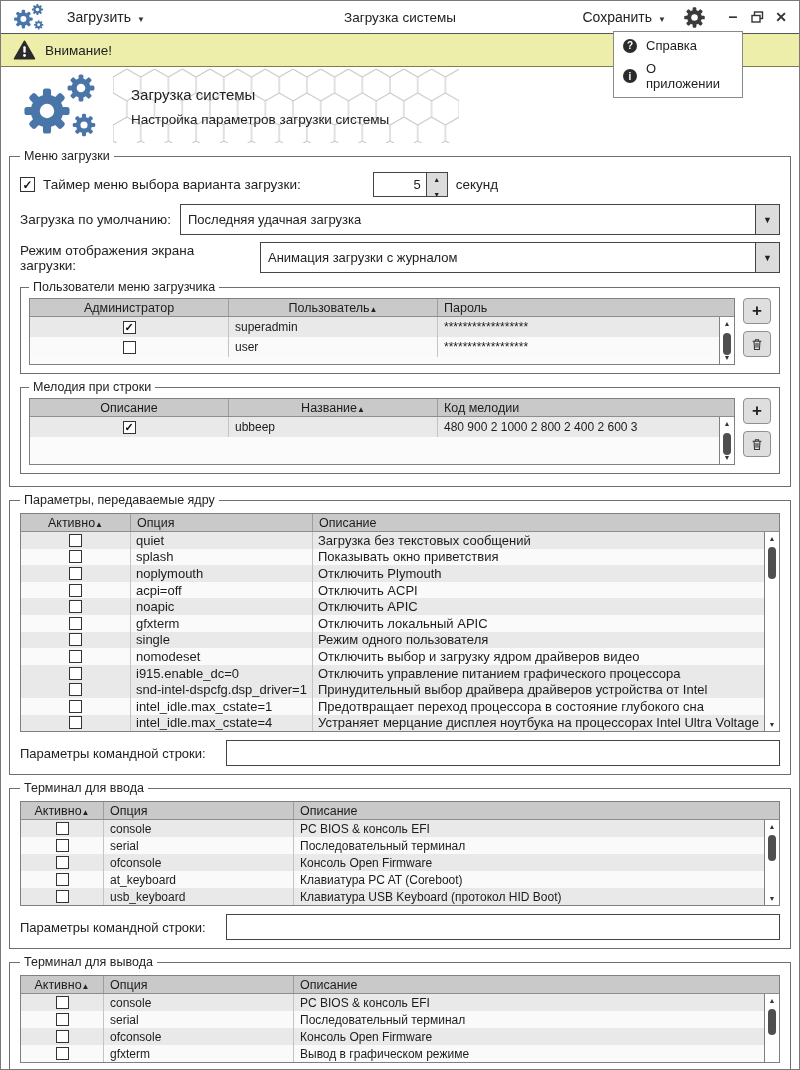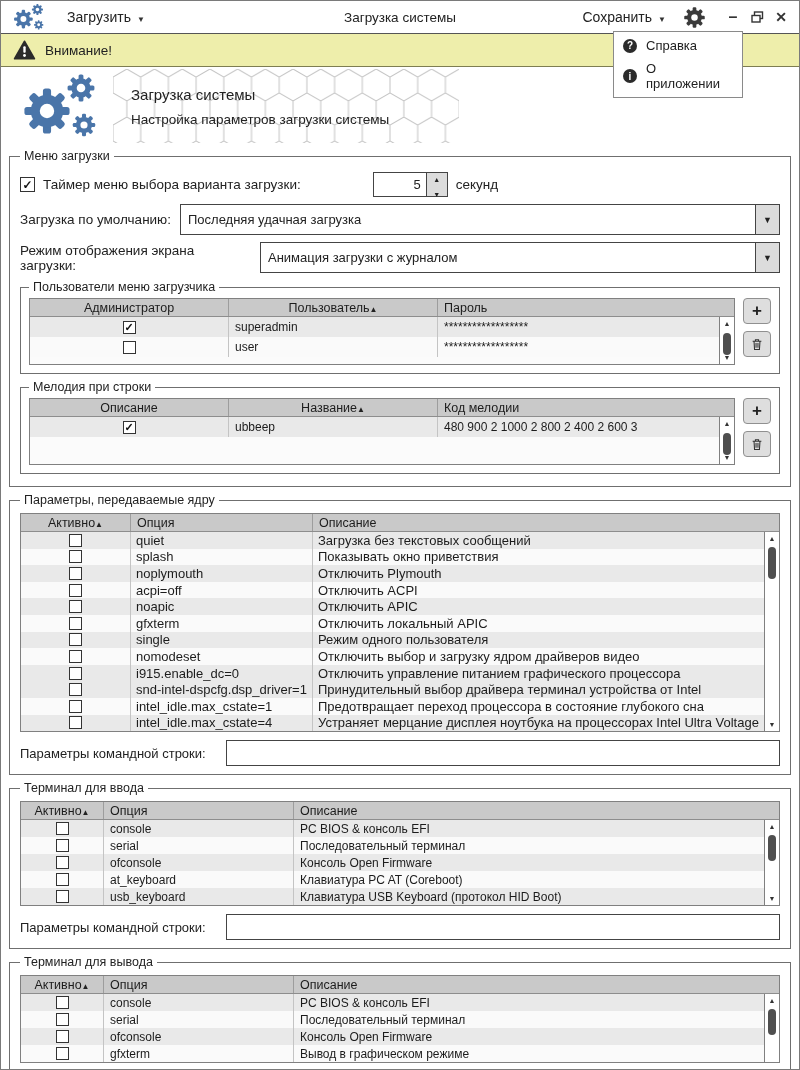--- a/index.html
+++ b/index.html
@@ -386,21 +386,21 @@
               <span class="cb"></span>
             </div>
             <div class="tcell c-text">i915.enable_dc=0</div>
             <div class="tcell c-text">Отключить управление питанием графического процессора</div>
           </div>
           <div class="trow r-odd">
             <div class="tcell c-check">
               <span class="cb"></span>
             </div>
             <div class="tcell c-text">snd-intel-dspcfg.dsp_driver=1</div>
-            <div class="tcell c-text">Принудительный выбор драйвера терминал устройства от Intel</div>
+            <div class="tcell c-text">Принудительный выбор драйвера драйверов устройства от Intel</div>
           </div>
           <div class="trow r-even">
             <div class="tcell c-check">
               <span class="cb"></span>
             </div>
             <div class="tcell c-text">intel_idle.max_cstate=1</div>
             <div class="tcell c-text">Предотвращает переход процессора в состояние глубокого сна</div>
           </div>
           <div class="trow r-odd">
             <div class="tcell c-check">

